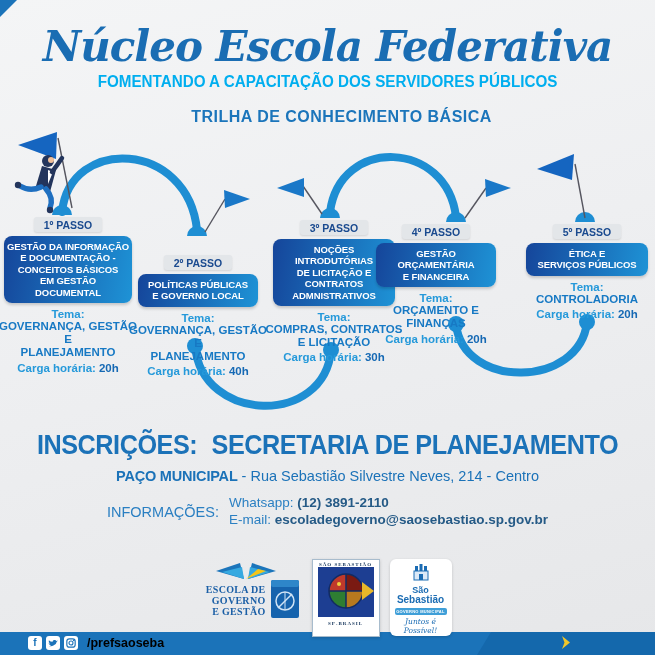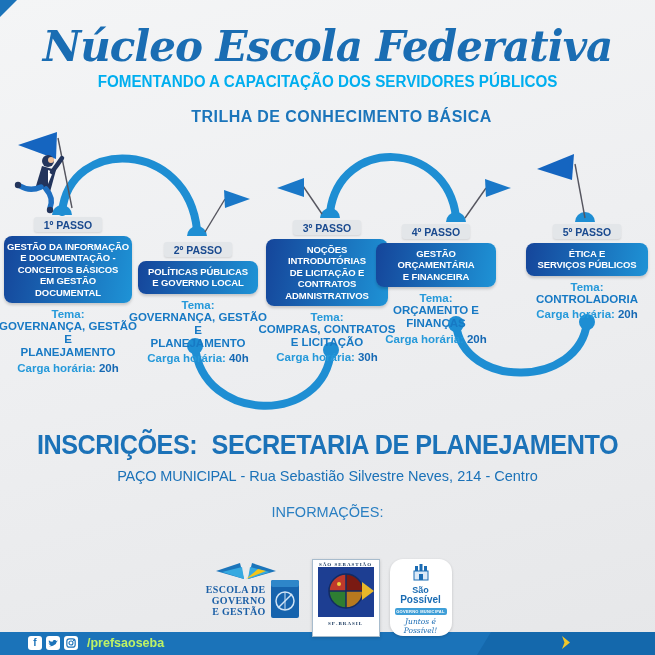--- a/index.html
+++ b/index.html
@@ -31,21 +31,21 @@
   .tema-l{margin-top:5px;font-weight:bold;font-size:11.5px;color:#2599da;}
   .tema-v{font-weight:bold;font-size:11.5px;line-height:1.15;color:#1779c4;white-space:pre-line;}
   .carga{margin-top:2px;font-weight:bold;font-size:11.5px;color:#2599da;}
   .carga .cv{color:#1669b4;margin-left:3px;}
   
   .insc1{position:absolute;top:429px;left:0;width:100%;text-align:center;
     font-weight:bold;font-size:28px;color:#1b72b8;transform:scaleX(.9);letter-spacing:-.5px;}
   .insc1 .lab{margin-right:16px;}
   .insc2{position:absolute;top:468px;left:0;width:100%;text-align:center;
     font-size:14.5px;color:#1b72b8;}
-  .insc2 .venue{font-weight:normal;letter-spacing:-.2px;}
+  .insc2 .venue{font-weight:bold;letter-spacing:-.2px;}
   .insc3{position:absolute;top:495px;left:0;width:100%;display:flex;
     justify-content:center;gap:10px;}
   .info-label{font-size:14.5px;color:#2a7fc2;margin-top:9px;}
   .contact{font-size:13.5px;color:#2a7fc2;text-align:left;line-height:1.25;}
   .contact b{color:#255a86;}
   
   .logos{position:absolute;top:559px;left:0;width:100%;display:flex;
     justify-content:center;align-items:flex-start;gap:10px;z-index:3;}
   .card{background:#fff;box-shadow:0 1px 3px rgba(0,0,0,.18);}
   .brasil{width:66px;height:62px;padding-top:4px;text-align:center;}
@@ -53,36 +53,36 @@
   .brasil .nm{font-size:13px;font-weight:bold;color:#2c3e50;letter-spacing:1.5px;}
   .brasil .sub{font-size:4px;color:#7a8e68;letter-spacing:1px;margin-top:1px;}
   .escola{position:relative;width:98px;height:66px;}
   .escola-text{position:absolute;left:0;top:25px;width:62px;text-align:right;
     font-family:"Liberation Serif",serif;font-weight:bold;font-variant:small-caps;
     font-size:10px;line-height:1.1;color:#1b5fa6;letter-spacing:.3px;}
   .escola-text span{display:block;}
   .fish{width:66px;height:74px;border:1px solid #a8bccd;text-align:center;padding-top:2px;}
   .fish .t{font-family:"Liberation Serif",serif;font-size:5px;font-weight:bold;
     color:#16365c;letter-spacing:1px;}
-  .muni{width:62px;height:74px;border-radius:13px;text-align:center;padding-top:3px;}
+  .muni{width:62px;height:74px;border-radius:6px;text-align:center;padding-top:3px;}
   .muni .n1{font-size:9px;font-weight:bold;color:#1b6cb3;line-height:1;}
   .muni .n2{font-size:10px;font-weight:bold;color:#1b6cb3;line-height:1.05;}
   .muni .band{width:52px;margin:2px auto 0 auto;background:#3f9fd8;border-radius:2px;
     color:#fff;font-size:4px;font-weight:bold;letter-spacing:.3px;padding:1px 0;}
   .muni .slogan{margin-top:2px;font-family:"DejaVu Serif",serif;font-style:italic;
     font-size:7.5px;color:#1b6cb3;}
   
   .footer{position:absolute;left:0;bottom:0;width:655px;height:23px;background:#1b73b9;z-index:2;}
   .footer-right-bg{position:absolute;right:0;top:0;height:100%;width:178px;background:#1468ac;
     clip-path:polygon(14px 0,100% 0,100% 100%,0 100%);}
   .social{position:absolute;left:28px;top:4px;display:flex;gap:4px;align-items:center;}
   .icon-sq{width:14px;height:14px;border-radius:3px;background:#fff;display:flex;
     align-items:center;justify-content:center;}
   .icon-sq .fb{color:#1b73b9;font-weight:bold;font-size:10px;line-height:1;}
-  .handle{margin-left:5px;color:#bef264;font-weight:bold;font-size:12.5px;}
+  .handle{margin-left:5px;color:#000000;font-weight:bold;font-size:12.5px;}
   .site{position:absolute;right:20px;top:4px;display:flex;gap:6px;align-items:center;flex-direction:column;}
   .site .web{color:#fff;font-weight:bold;font-size:12.5px;}
 </style>
 </head>
 <body>
 
 <div class="poster">
   <div class="corner-tl"></div>
 
   <div class="title">Núcleo Escola Federativa</div>
@@ -142,31 +142,31 @@
     <div class="course" style="width:124px">GESTÃO DA INFORMAÇÃO
 E DOCUMENTAÇÃO -
 CONCEITOS BÁSICOS
 EM GESTÃO DOCUMENTAL</div>
     <div class="tema-l">Tema:</div>
     <div class="tema-v">GOVERNANÇA, GESTÃO E
 PLANEJAMENTO</div>
     <div class="carga"><span>Carga horária:</span><span class="cv">20h</span></div>
   </div>
 
-  <div class="step" style="left:124px;top:240px;">
+  <div class="step" style="left:124px;top:253px;">
     <div class="pill">2º PASSO</div>
     <div class="course" style="width:116px">POLÍTICAS PÚBLICAS
 E GOVERNO LOCAL</div>
     <div class="tema-l">Tema:</div>
     <div class="tema-v">GOVERNANÇA, GESTÃO E
 PLANEJAMENTO</div>
     <div class="carga"><span>Carga horária:</span><span class="cv">40h</span></div>
   </div>
 
-  <div class="step" style="left:253px;top:218px;">
+  <div class="step" style="left:260px;top:218px;">
     <div class="pill">3º PASSO</div>
     <div class="course" style="width:118px">NOÇÕES INTRODUTÓRIAS
 DE LICITAÇÃO E
 CONTRATOS
 ADMNISTRATIVOS</div>
     <div class="tema-l">Tema:</div>
     <div class="tema-v">COMPRAS, CONTRATOS
 E LICITAÇÃO</div>
     <div class="carga"><span>Carga horária:</span><span class="cv">30h</span></div>
   </div>
@@ -190,20 +190,24 @@
   </div>
 
   <div class="insc1">
     <span class="lab">INSCRIÇÕES:</span><span>SECRETARIA DE PLANEJAMENTO</span>
   </div>
   <div class="insc2">
     <span class="venue">PAÇO MUNICIPAL</span><span> - Rua Sebastião Silvestre Neves, 214 - Centro</span>
   </div>
   <div class="insc3">
     <div class="info-label">INFORMAÇÕES:</div>
+    <div class="contact">
+      <div><span>Whatsapp:</span> <b>(12) 3891-2110</b></div>
+      <div><span>E-mail:</span> <b>escoladegoverno@saosebastiao.sp.gov.br</b></div>
+    </div>
   </div>
 
   <div class="logos">
 
     <div class="escola">
       <svg width="64" height="22" viewBox="0 0 64 22" style="position:absolute;left:10px;top:0;">
         <polygon points="30,20 2,12 26,4" fill="#1b75bb"></polygon>
         <polygon points="30,20 8,13 28,8" fill="#36a9e0"></polygon>
         <polygon points="34,20 62,12 38,4" fill="#1b75bb"></polygon>
         <polygon points="34,20 56,13 36,8" fill="#36a9e0"></polygon>
@@ -242,21 +246,21 @@
 
     <div class="card muni">
       <svg width="20" height="20" viewBox="0 0 20 20">
         <rect x="3" y="9" width="14" height="9" fill="#dbe9f7" stroke="#1b6cb3" stroke-width="1"></rect>
         <rect x="4" y="4" width="3" height="5" fill="#1b6cb3"></rect>
         <rect x="8.5" y="2" width="3" height="7" fill="#1b6cb3"></rect>
         <rect x="13" y="4" width="3" height="5" fill="#1b6cb3"></rect>
         <rect x="8" y="12" width="4" height="6" fill="#1b6cb3"></rect>
       </svg>
       <div class="n1">São</div>
-      <div class="n2">Possível</div>
+      <div class="n2">Sebastião</div>
       <div class="band">GOVERNO MUNICIPAL</div>
       <div class="slogan">Juntos é Possível!</div>
     </div>
   </div>
 
   <div class="footer">
     <div class="footer-right-bg"></div>
     <div class="social">
       <div class="icon-sq">
           <span class="fb">f</span>

